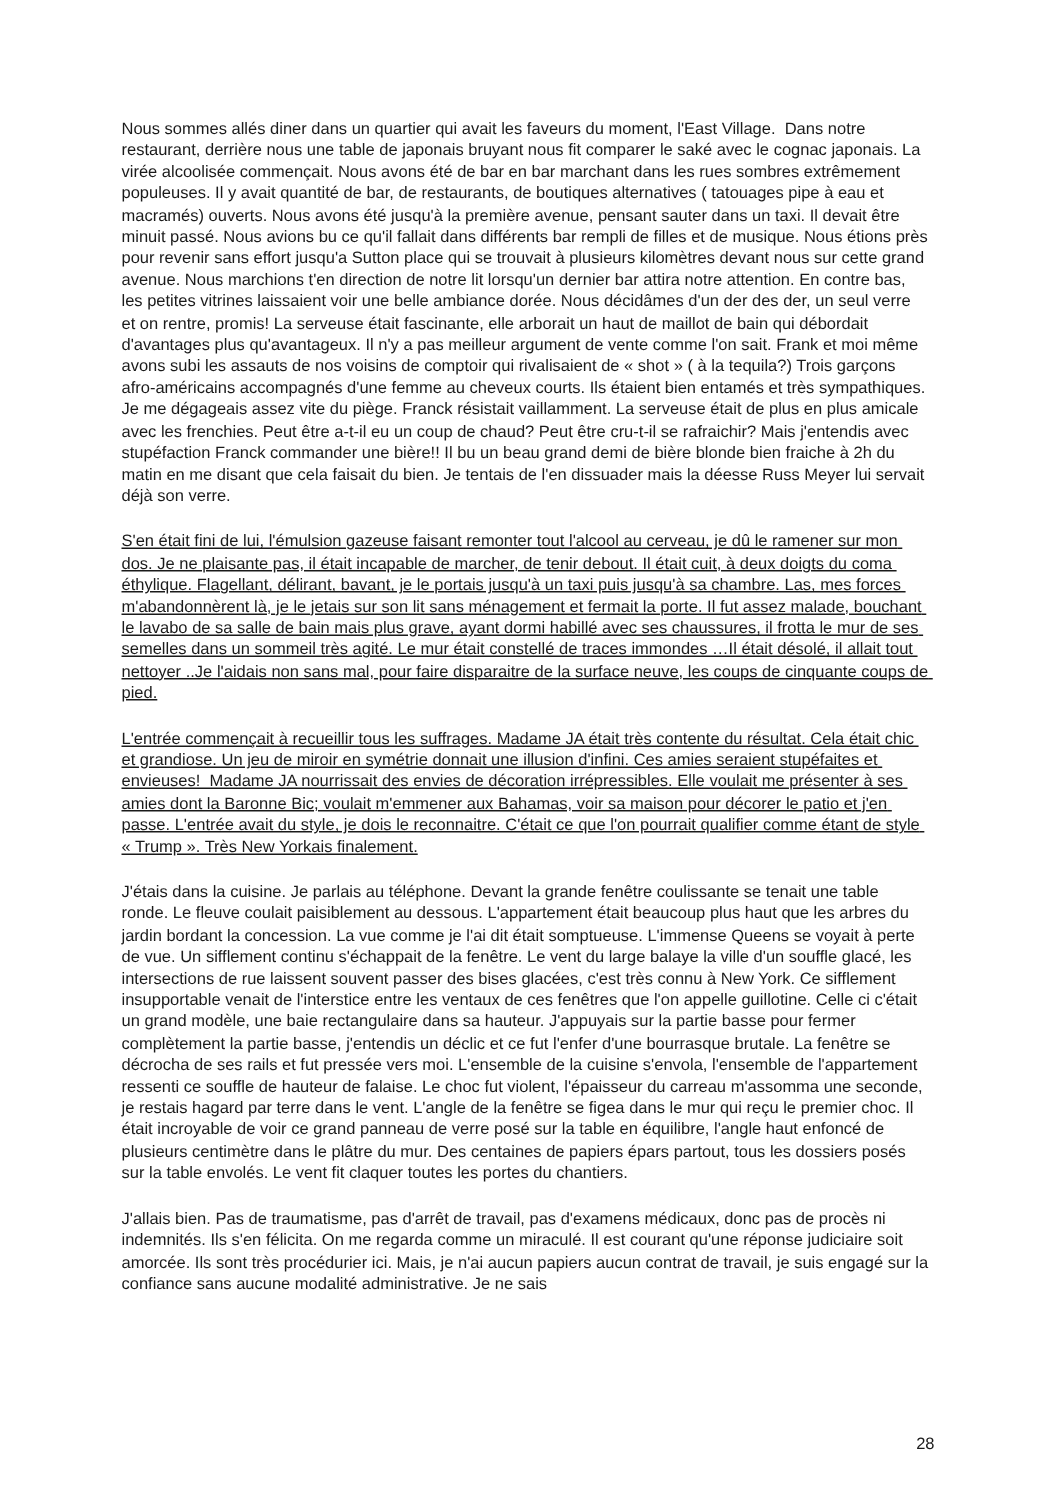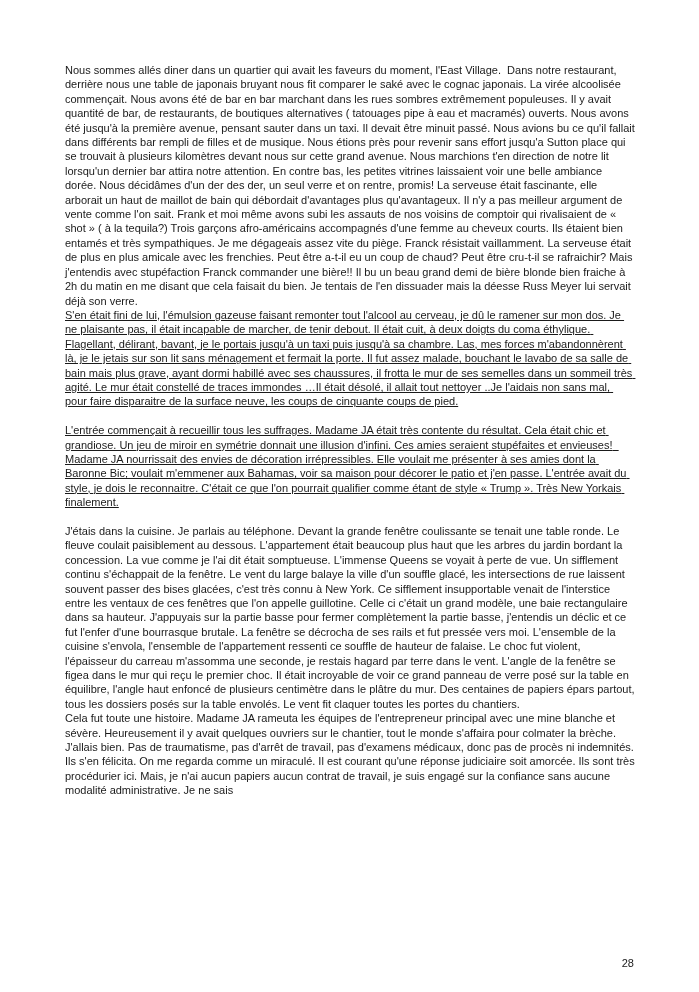--- a/index.html
+++ b/index.html
@@ -21,44 +21,43 @@
   .text-block {
     position: absolute;
     left: 65px;
     top: 63px;
     width: 570px;
     font-size: 11px;
     line-height: 14.4px;
     text-align: left;
   }
   .text-block p {
-    margin: 0;
+    margin: 16px;
     padding: 0;
     white-space: pre-wrap;
   }
   .text-block p.gap-below {
     margin-bottom: 14.4px;
     text-decoration: underline;
   }
   .page-number {
     position: absolute;
-    right: 65px;
+    right: 76px;
     bottom: 22px;
     font-size: 11px;
     line-height: 14.4px;
     color: #1a1a1a;
   }
 </style>
 </head>
 <body>
 
 <div class="page">
   <div class="text-block">
     <p>Nous sommes allés diner dans un quartier qui avait les faveurs du moment, l'East Village.  Dans notre restaurant, derrière nous une table de japonais bruyant nous fit comparer le saké avec le cognac japonais. La virée alcoolisée commençait. Nous avons été de bar en bar marchant dans les rues sombres extrêmement populeuses. Il y avait quantité de bar, de restaurants, de boutiques alternatives ( tatouages pipe à eau et macramés) ouverts. Nous avons été jusqu'à la première avenue, pensant sauter dans un taxi. Il devait être minuit passé. Nous avions bu ce qu'il fallait dans différents bar rempli de filles et de musique. Nous étions près pour revenir sans effort jusqu'a Sutton place qui se trouvait à plusieurs kilomètres devant nous sur cette grand avenue. Nous marchions t'en direction de notre lit lorsqu'un dernier bar attira notre attention. En contre bas, les petites vitrines laissaient voir une belle ambiance dorée. Nous décidâmes d'un der des der, un seul verre et on rentre, promis! La serveuse était fascinante, elle arborait un haut de maillot de bain qui débordait d'avantages plus qu'avantageux. Il n'y a pas meilleur argument de vente comme l'on sait. Frank et moi même avons subi les assauts de nos voisins de comptoir qui rivalisaient de « shot » ( à la tequila?) Trois garçons afro-américains accompagnés d'une femme au cheveux courts. Ils étaient bien entamés et très sympathiques. Je me dégageais assez vite du piège. Franck résistait vaillamment. La serveuse était de plus en plus amicale avec les frenchies. Peut être a-t-il eu un coup de chaud? Peut être cru-t-il se rafraichir? Mais j'entendis avec stupéfaction Franck commander une bière!! Il bu un beau grand demi de bière blonde bien fraiche à 2h du matin en me disant que cela faisait du bien. Je tentais de l'en dissuader mais la déesse Russ Meyer lui servait déjà son verre.</p>
     <p class="gap-below">S'en était fini de lui, l'émulsion gazeuse faisant remonter tout l'alcool au cerveau, je dû le ramener sur mon dos. Je ne plaisante pas, il était incapable de marcher, de tenir debout. Il était cuit, à deux doigts du coma éthylique. Flagellant, délirant, bavant, je le portais jusqu'à un taxi puis jusqu'à sa chambre. Las, mes forces m'abandonnèrent là, je le jetais sur son lit sans ménagement et fermait la porte. Il fut assez malade, bouchant le lavabo de sa salle de bain mais plus grave, ayant dormi habillé avec ses chaussures, il frotta le mur de ses semelles dans un sommeil très agité. Le mur était constellé de traces immondes …Il était désolé, il allait tout nettoyer ..Je l'aidais non sans mal, pour faire disparaitre de la surface neuve, les coups de cinquante coups de pied.</p>
     <p class="gap-below">L'entrée commençait à recueillir tous les suffrages. Madame JA était très contente du résultat. Cela était chic et grandiose. Un jeu de miroir en symétrie donnait une illusion d'infini. Ces amies seraient stupéfaites et envieuses!  Madame JA nourrissait des envies de décoration irrépressibles. Elle voulait me présenter à ses amies dont la Baronne Bic; voulait m'emmener aux Bahamas, voir sa maison pour décorer le patio et j'en passe. L'entrée avait du style, je dois le reconnaitre. C'était ce que l'on pourrait qualifier comme étant de style « Trump ». Très New Yorkais finalement.</p>
     <p>J'étais dans la cuisine. Je parlais au téléphone. Devant la grande fenêtre coulissante se tenait une table ronde. Le fleuve coulait paisiblement au dessous. L'appartement était beaucoup plus haut que les arbres du jardin bordant la concession. La vue comme je l'ai dit était somptueuse. L'immense Queens se voyait à perte de vue. Un sifflement continu s'échappait de la fenêtre. Le vent du large balaye la ville d'un souffle glacé, les intersections de rue laissent souvent passer des bises glacées, c'est très connu à New York. Ce sifflement insupportable venait de l'interstice entre les ventaux de ces fenêtres que l'on appelle guillotine. Celle ci c'était un grand modèle, une baie rectangulaire dans sa hauteur. J'appuyais sur la partie basse pour fermer complètement la partie basse, j'entendis un déclic et ce fut l'enfer d'une bourrasque brutale. La fenêtre se décrocha de ses rails et fut pressée vers moi. L'ensemble de la cuisine s'envola, l'ensemble de l'appartement ressenti ce souffle de hauteur de falaise. Le choc fut violent, l'épaisseur du carreau m'assomma une seconde, je restais hagard par terre dans le vent. L'angle de la fenêtre se figea dans le mur qui reçu le premier choc. Il était incroyable de voir ce grand panneau de verre posé sur la table en équilibre, l'angle haut enfoncé de plusieurs centimètre dans le plâtre du mur. Des centaines de papiers épars partout, tous les dossiers posés sur la table envolés. Le vent fit claquer toutes les portes du chantiers.</p>
-    <p>Cela fut toute une histoire. Madame JA rameuta les équipes de l'entrepreneur principal avec une mine blanche et sévère. Heureusement il y avait quelques ouvriers sur le chantier, tout le monde s'affaira pour colmater la brèche.</p>
     <p>J'allais bien. Pas de traumatisme, pas d'arrêt de travail, pas d'examens médicaux, donc pas de procès ni indemnités. Ils s'en félicita. On me regarda comme un miraculé. Il est courant qu'une réponse judiciaire soit amorcée. Ils sont très procédurier ici. Mais, je n'ai aucun papiers aucun contrat de travail, je suis engagé sur la confiance sans aucune modalité administrative. Je ne sais</p>
   </div>
 
   <div class="page-number">28</div>
 </div>
 
 </body></html>

